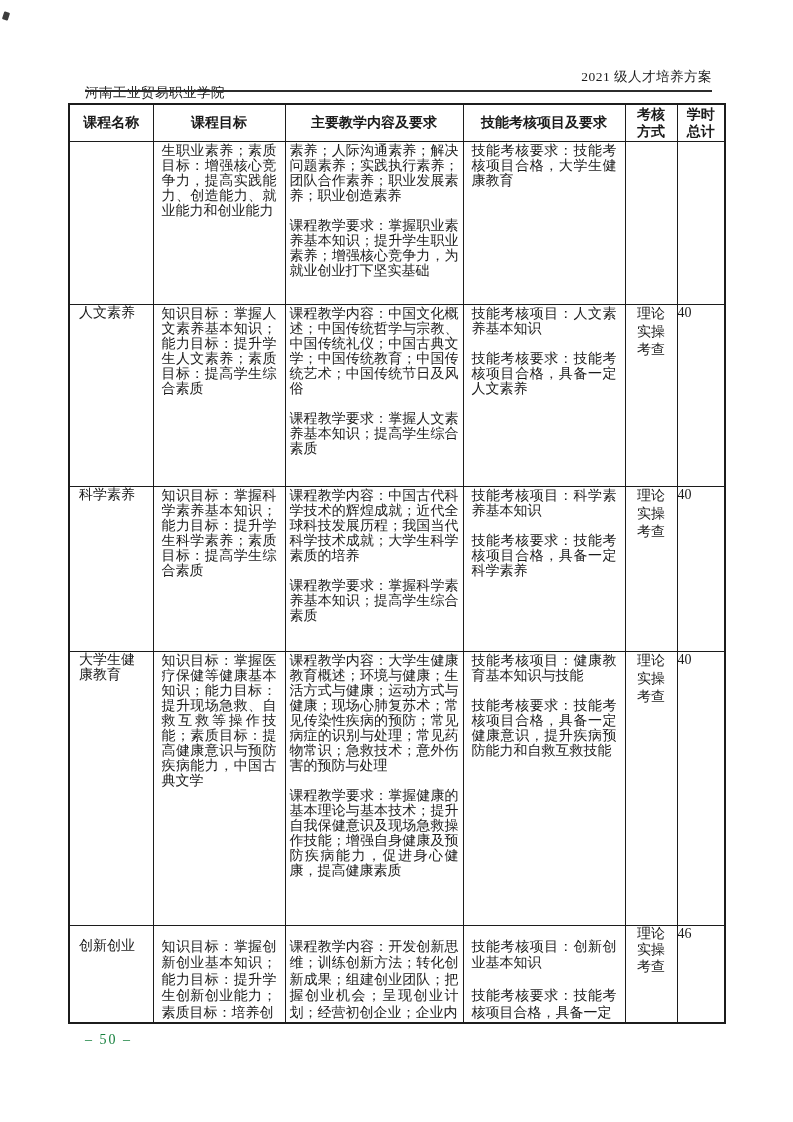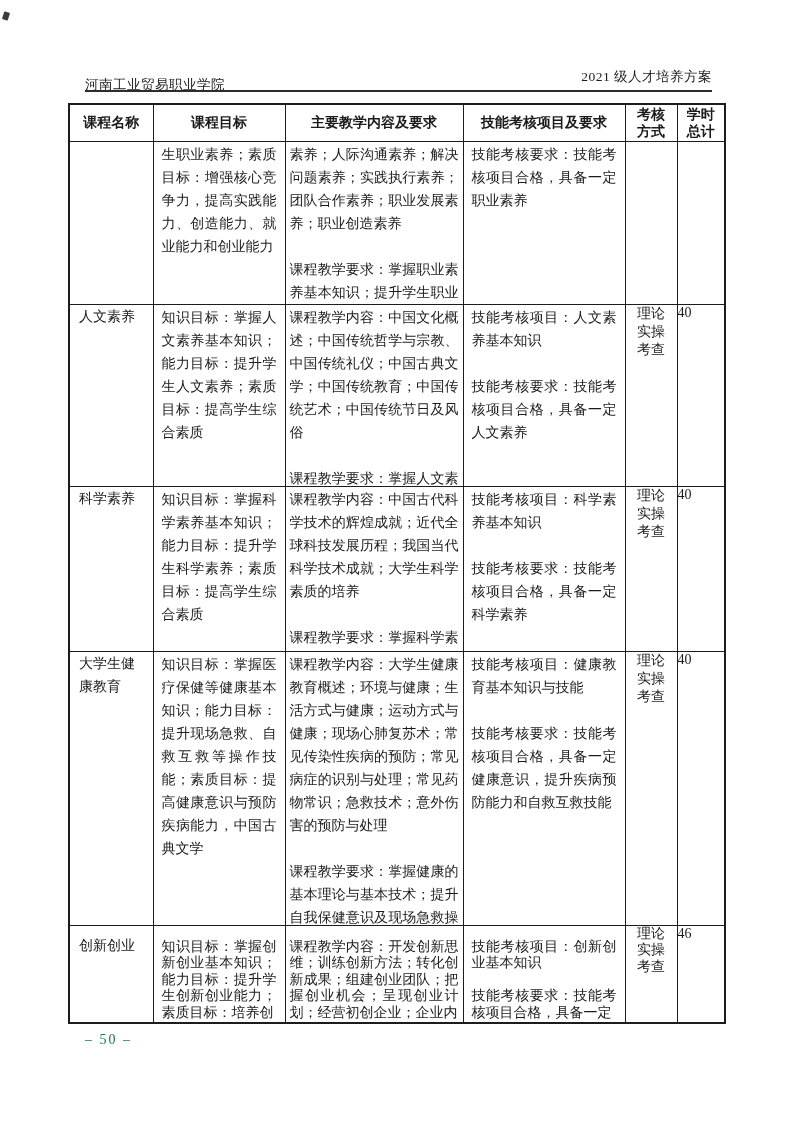--- a/index.html
+++ b/index.html
@@ -3,30 +3,30 @@
 <meta charset="utf-8">
 <style>
   html,body{margin:0;padding:0;}
   body{
     width:793px;height:1122px;position:relative;background:#ffffff;
     font-family:"Liberation Serif","DejaVu Serif",serif;
     color:#1b1b1b;overflow:hidden;
   }
   .artifact{position:absolute;left:3px;top:12px;width:6px;height:8px;background:#3c3c3c;transform:rotate(18deg);border-radius:1px;}
   .pg-header{position:absolute;top:68px;left:85px;right:81px;height:22px;font-size:13.5px;}
-  .hdr-left{position:absolute;left:0;top:8px;letter-spacing:.5px;}
+  .hdr-left{position:absolute;left:0;top:16px;letter-spacing:.5px;}
   .hdr-right{position:absolute;right:0;top:0;letter-spacing:.5px;}
   .hdr-rule{position:absolute;top:90px;left:85px;width:627px;height:2px;background:#2c2c2c;}
   table.doc{
     position:absolute;left:68px;top:103px;border-collapse:collapse;table-layout:fixed;
     border:2px solid #1c1c1c;
   }
   table.doc td{border:1px solid #1c1c1c;padding:0;vertical-align:top;overflow:hidden;}
   .th{font-weight:bold;text-align:center;vertical-align:middle !important;font-size:14px;line-height:17px;white-space:pre-line;}
-  .cb{white-space:pre-line;text-align:justify;text-justify:inter-ideograph;font-size:14px;line-height:23px;overflow:hidden;}
+  .cb{white-space:pre-line;text-align:justify;text-justify:inter-ideograph;font-size:14px;line-height:15px;overflow:hidden;}
   .c1{text-align:left;padding:0 9px;}
   .c2{padding:1px 8px;}
   .c3{padding:1px 4px;}
   .c4{padding:1px 8px;}
   .cm{white-space:pre-line;text-align:center;font-size:14px;line-height:18.2px;}
   .cn{text-align:left;font-size:14px;}
   td.vm{vertical-align:middle;}
   tr.r1 .cb{max-height:160px;}
   tr.r2 .cb{max-height:179px;}
   tr.r3 .cb{max-height:162px;}
@@ -73,21 +73,21 @@
         </td>
     <td>
           <div class="cb c2">生职业素养；素质目标：增强核心竞争力，提高实践能力、创造能力、就业能力和创业能力</div>
         </td>
     <td>
           <div class="cb c3">素养；人际沟通素养；解决问题素养；实践执行素养；团队合作素养；职业发展素养；职业创造素养
 
 课程教学要求：掌握职业素养基本知识；提升学生职业素养；增强核心竞争力，为就业创业打下坚实基础</div>
         </td>
     <td>
-          <div class="cb c4">技能考核要求：技能考核项目合格，具备一定职业素养</div>
+          <div class="cb c4">技能考核要求：技能考核项目合格，大学生健康教育</div>
         </td>
     <td class="vm">
           <div class="cm"></div>
         </td>
     <td class="vm">
           <div class="cn"></div>
         </td>
   </tr>
 
   <tr class="r2" style="height:182px">

